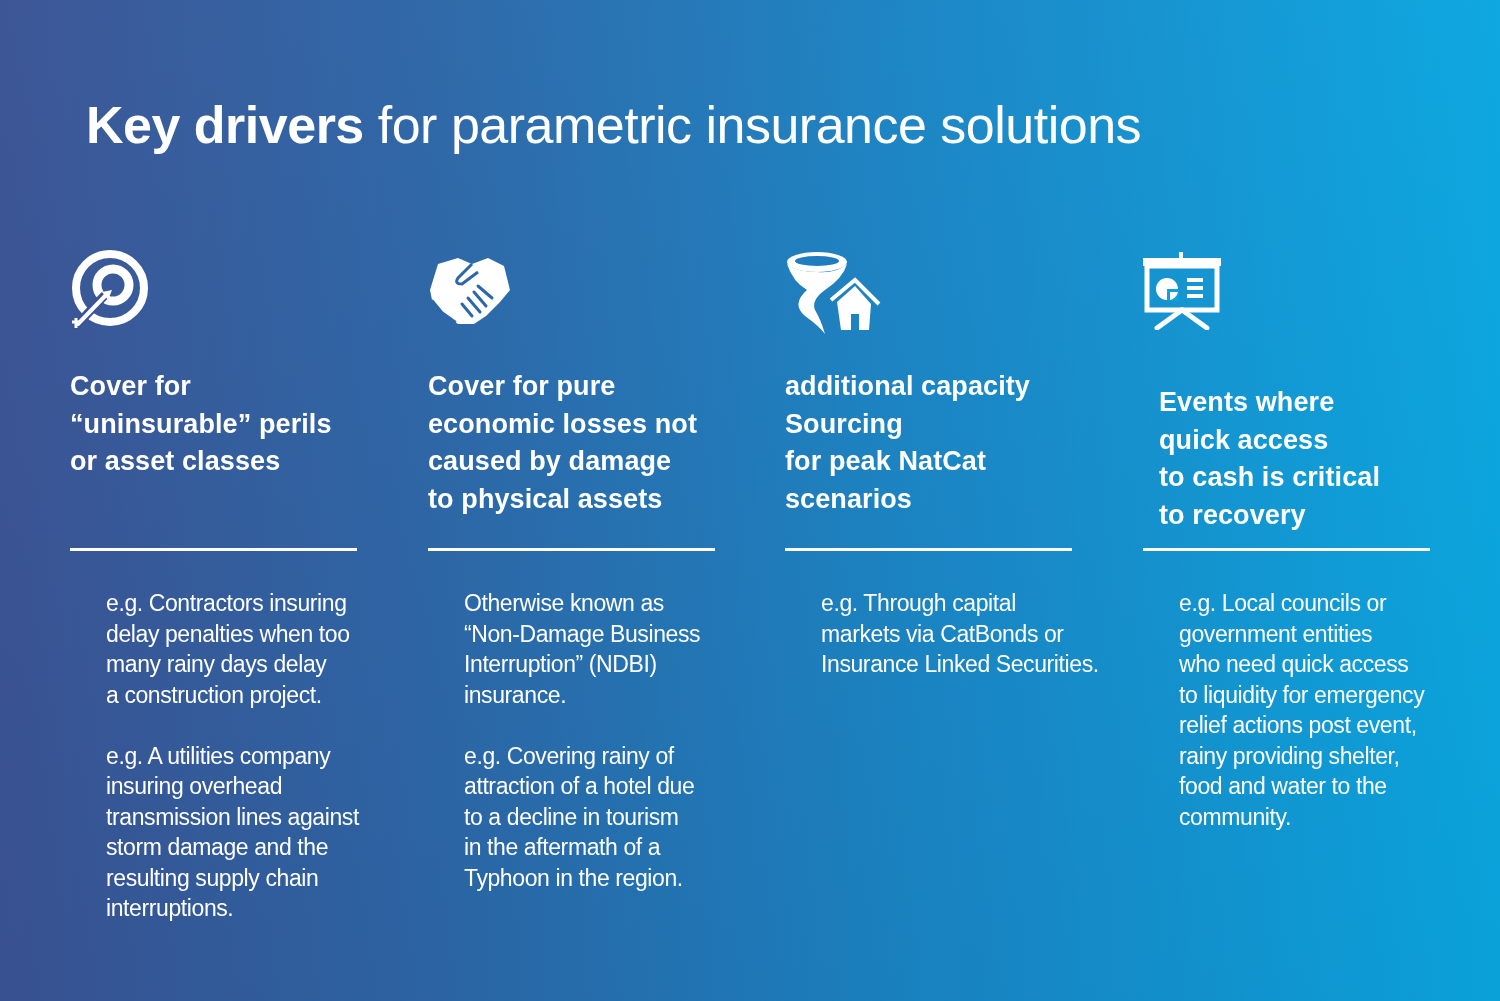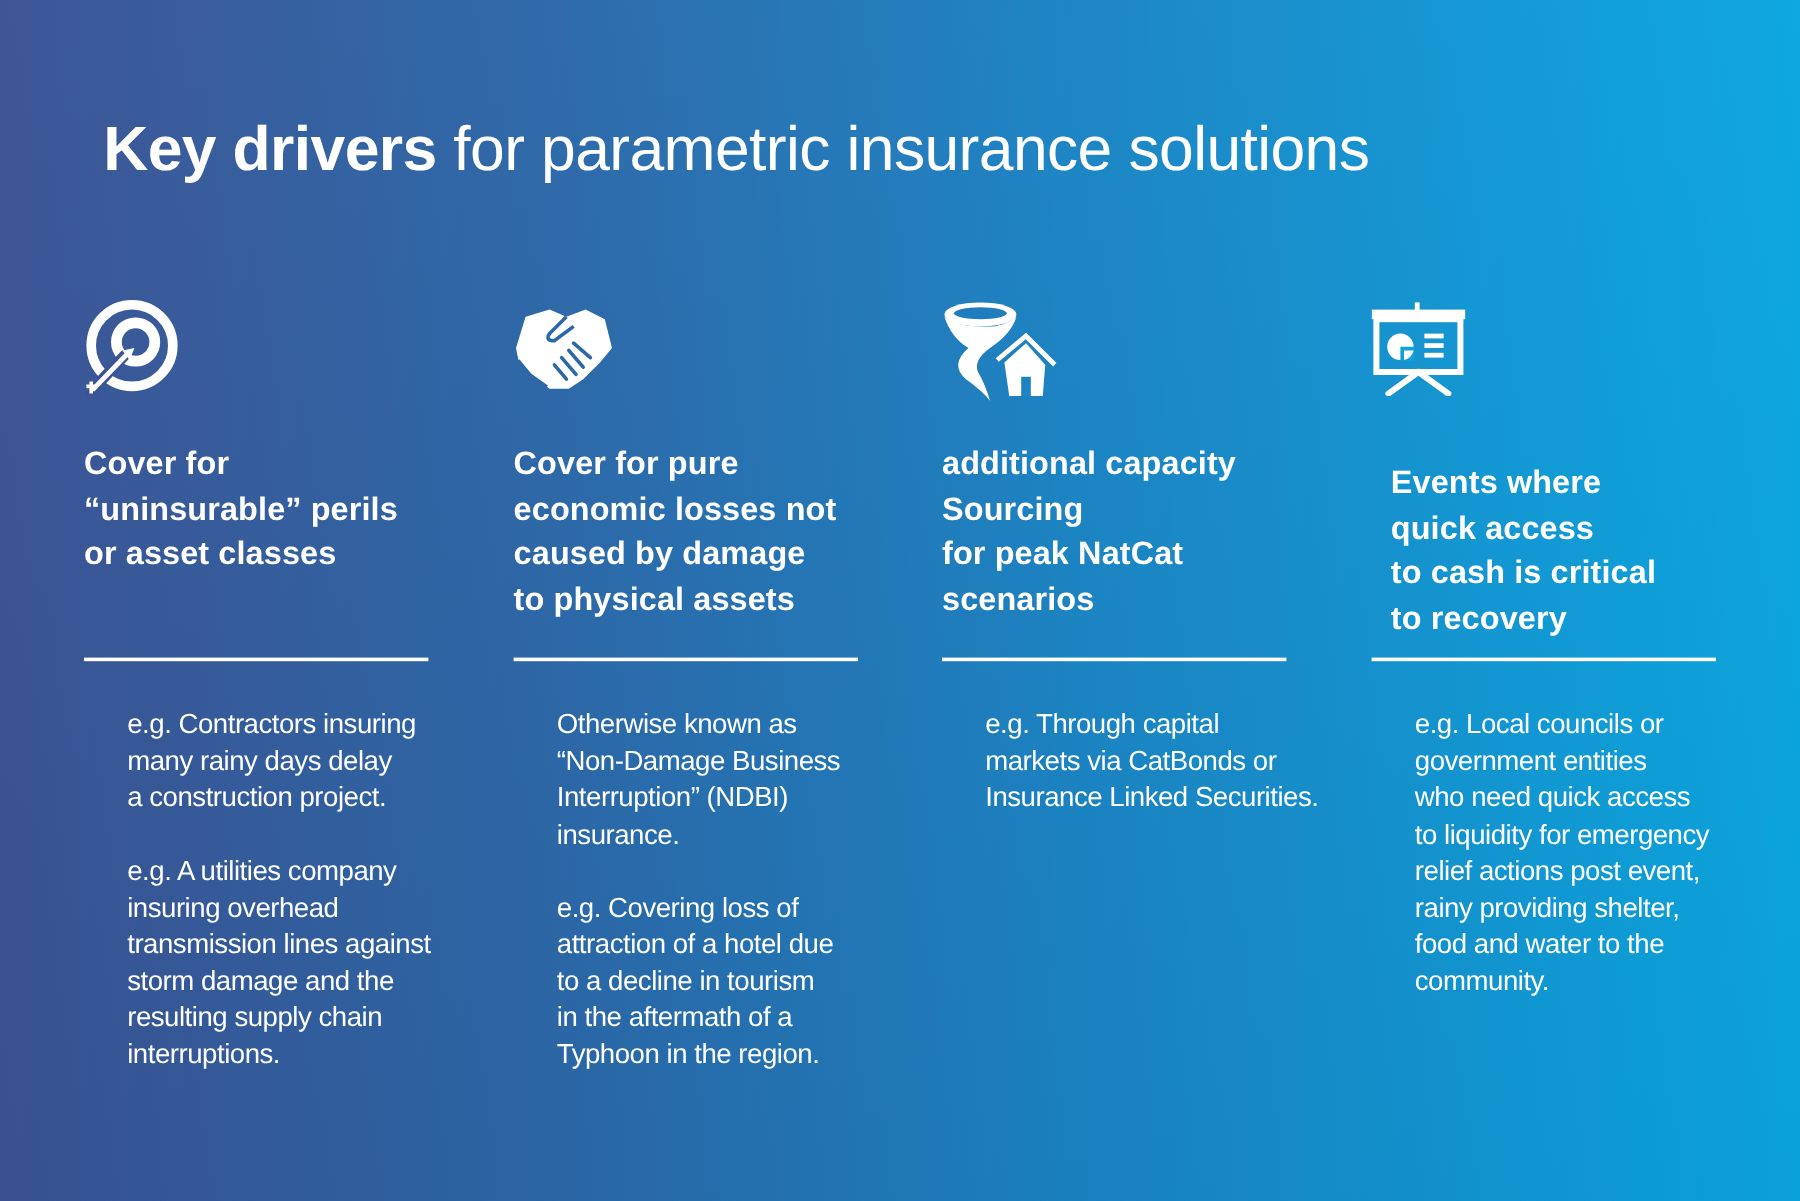--- a/index.html
+++ b/index.html
@@ -108,20 +108,21 @@
   </div>
   <h2 class="heading" style="margin:0;">
     <span class="line">Cover for</span>
     <span class="line">“uninsurable” perils</span>
     <span class="line">or asset classes</span>
   </h2>
   <div class="rule"></div>
   <div class="body">
     <p class="para">
       <span class="line">e.g. Contractors insuring</span>
+      <span class="line">delay penalties when too</span>
       <span class="line">many rainy days delay</span>
       <span class="line">a construction project.</span>
     </p>
     <p class="para">
       <span class="line">e.g. A utilities company</span>
       <span class="line">insuring overhead</span>
       <span class="line">transmission lines against</span>
       <span class="line">storm damage and the</span>
       <span class="line">resulting supply chain</span>
       <span class="line">interruptions.</span>
@@ -146,21 +147,21 @@
   </h2>
   <div class="rule"></div>
   <div class="body">
     <p class="para">
       <span class="line">Otherwise known as</span>
       <span class="line">“Non-Damage Business</span>
       <span class="line">Interruption” (NDBI)</span>
       <span class="line">insurance.</span>
     </p>
     <p class="para">
-      <span class="line">e.g. Covering loss of</span>
+      <span class="line">e.g. Covering rainy of</span>
       <span class="line">attraction of a hotel due</span>
       <span class="line">to a decline in tourism</span>
       <span class="line">in the aftermath of a</span>
       <span class="line">Typhoon in the region.</span>
     </p>
   </div>
 </section>
 
 <section class="col col-3">
   <div class="icon">

